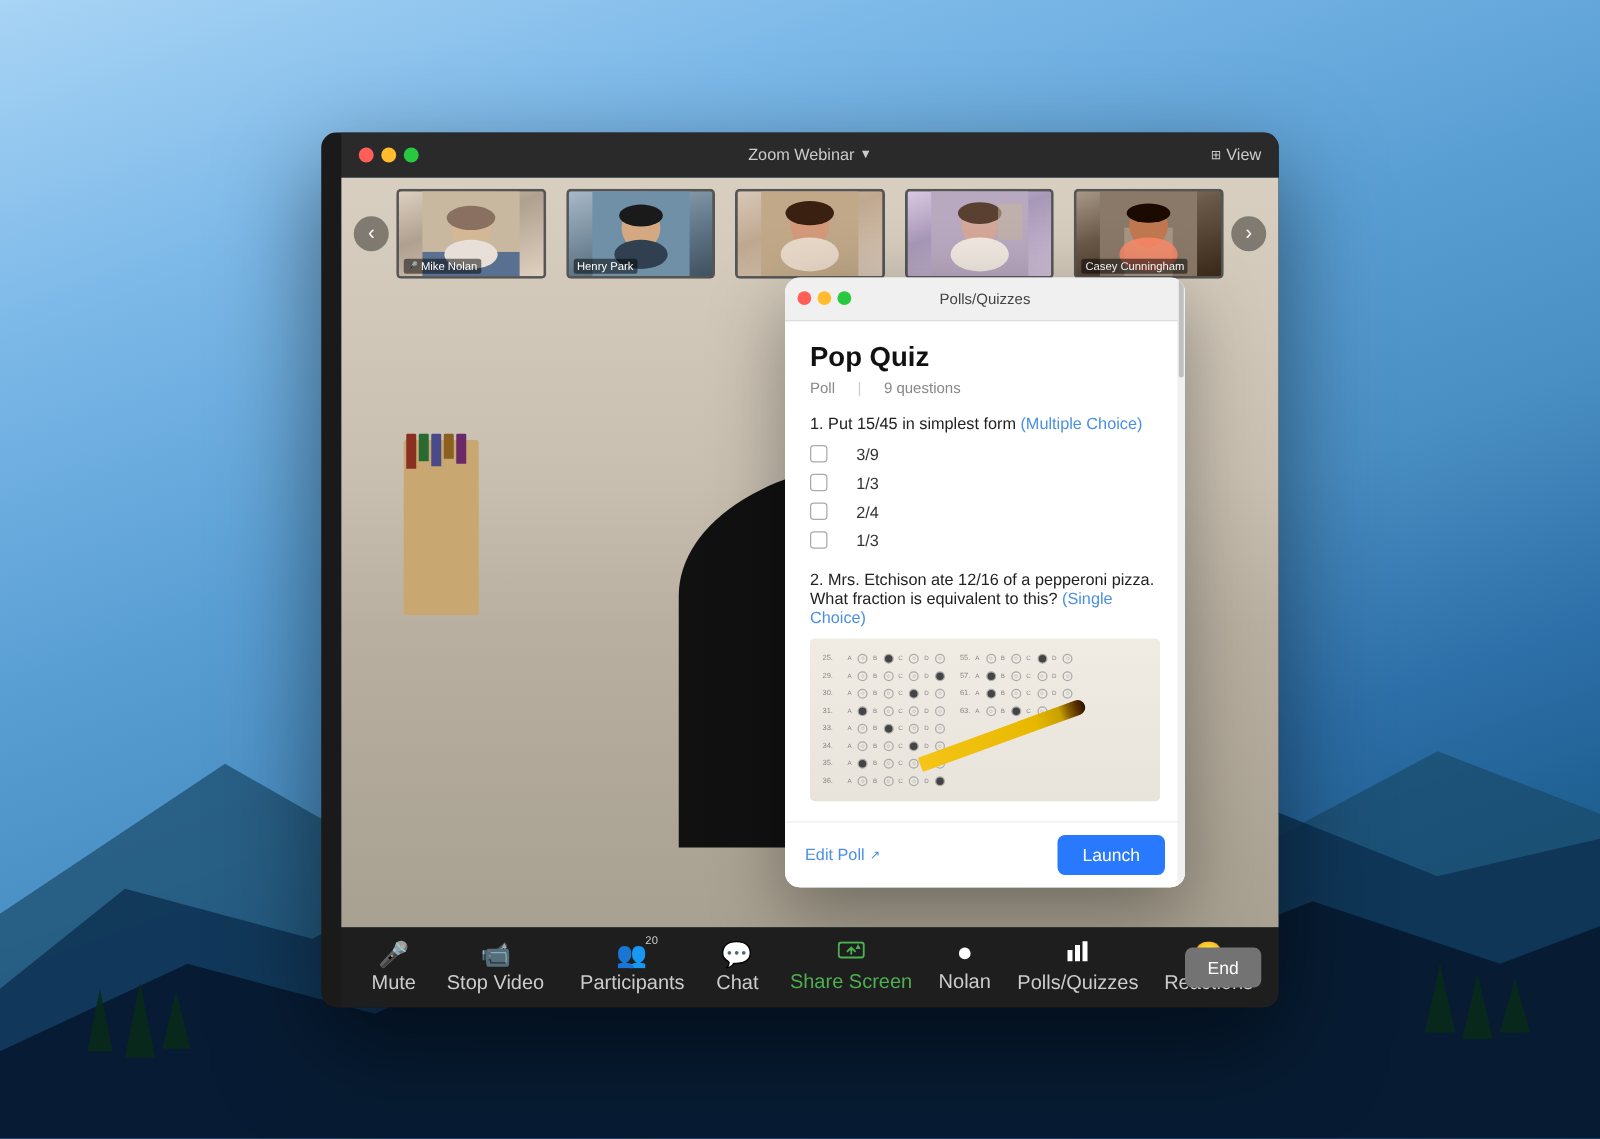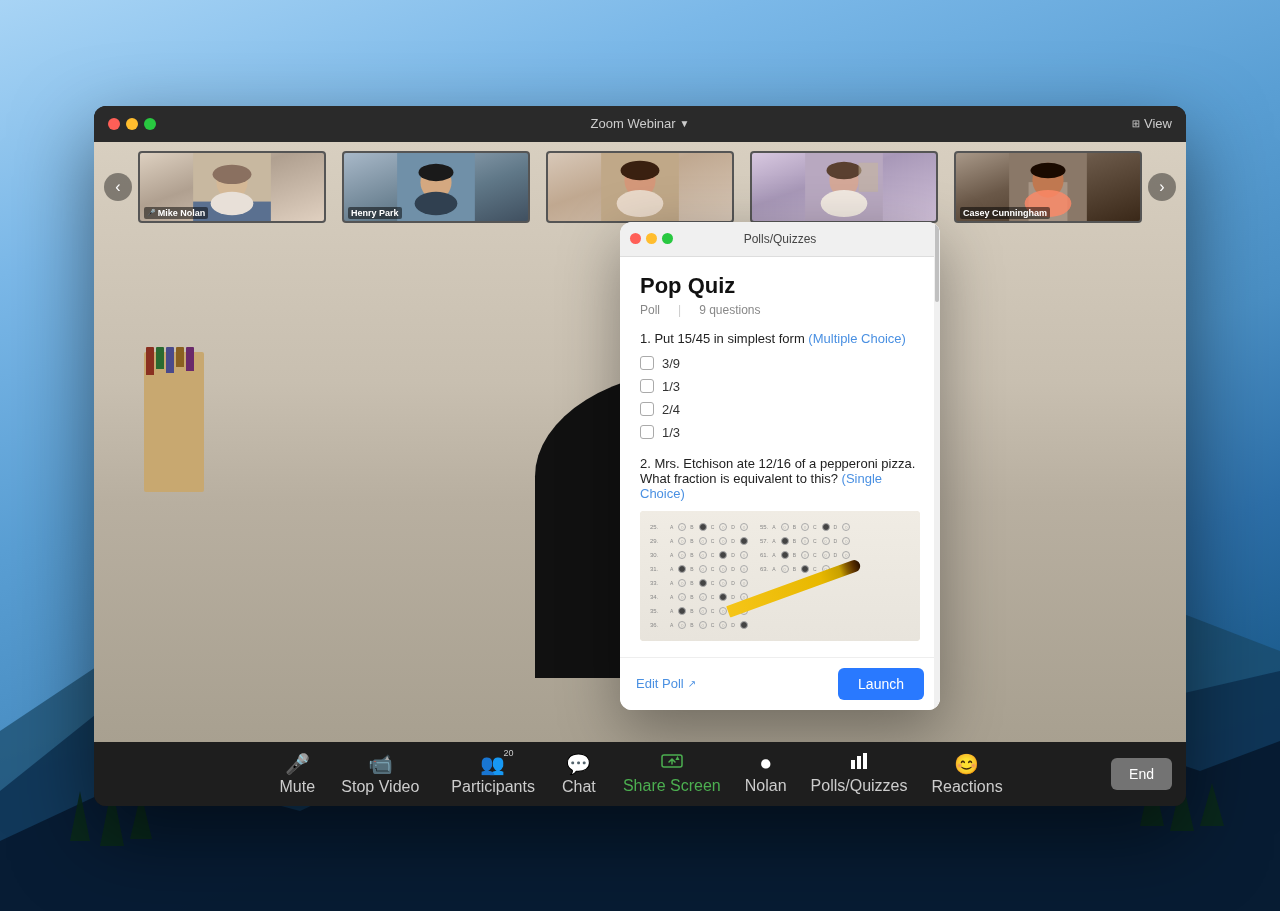--- a/index.html
+++ b/index.html
@@ -10,30 +10,31 @@
       font-family: -apple-system, BlinkMacSystemFont, 'Segoe UI', sans-serif;
       background: linear-gradient(160deg, #a8d4f5 0%, #7bb8e8 20%, #5a9fd4 40%, #4a8fc4 55%, #2d6fa8 70%, #1a5a8a 85%, #0d4070 100%);
       display: flex;
       align-items: center;
       justify-content: center;
       position: relative;
     }
 
     
     .mac-window {
-      width: 1092px;
+      width: 766px;
       height: 700px;
       background: #1a1a1a;
       border-radius: 12px;
       overflow: hidden;
       box-shadow: 0 30px 80px rgba(0,0,0,0.5);
       display: flex;
       flex-direction: column;
       position: relative;
       z-index: 10;
+      padding-left: 16px;
     }
 
     
     .title-bar {
       background: #2a2a2a;
       height: 36px;
       display: flex;
       align-items: center;
       padding: 0 14px;
       flex-shrink: 0;
@@ -114,21 +115,20 @@
       font-size: 16px;
       flex-shrink: 0;
       z-index: 6;
     }
     .thumbnails {
       display: flex;
       flex: 1;
       gap: 16px;
       height: 80px;
       padding: 4px 6px;
-      font-weight: bold;
     }
     .thumbnail {
       flex: 1;
       border-radius: 4px;
       overflow: hidden;
       position: relative;
       background: #555;
       border: 2px solid transparent;
     }
     .thumb-name {
@@ -306,21 +306,21 @@
       margin-bottom: 10px;
       font-weight: 500;
     }
     .question-type {
       color: #4a90e2;
       font-weight: 400;
     }
     .answer-option {
       display: flex;
       align-items: center;
-      gap: 8px;
+      gap: 23px;
       margin-bottom: 8px;
       font-size: 13px;
       color: #333;
     }
     .checkbox {
       width: 14px;
       height: 14px;
       border: 1.5px solid #aaa;
       border-radius: 3px;
       flex-shrink: 0;

